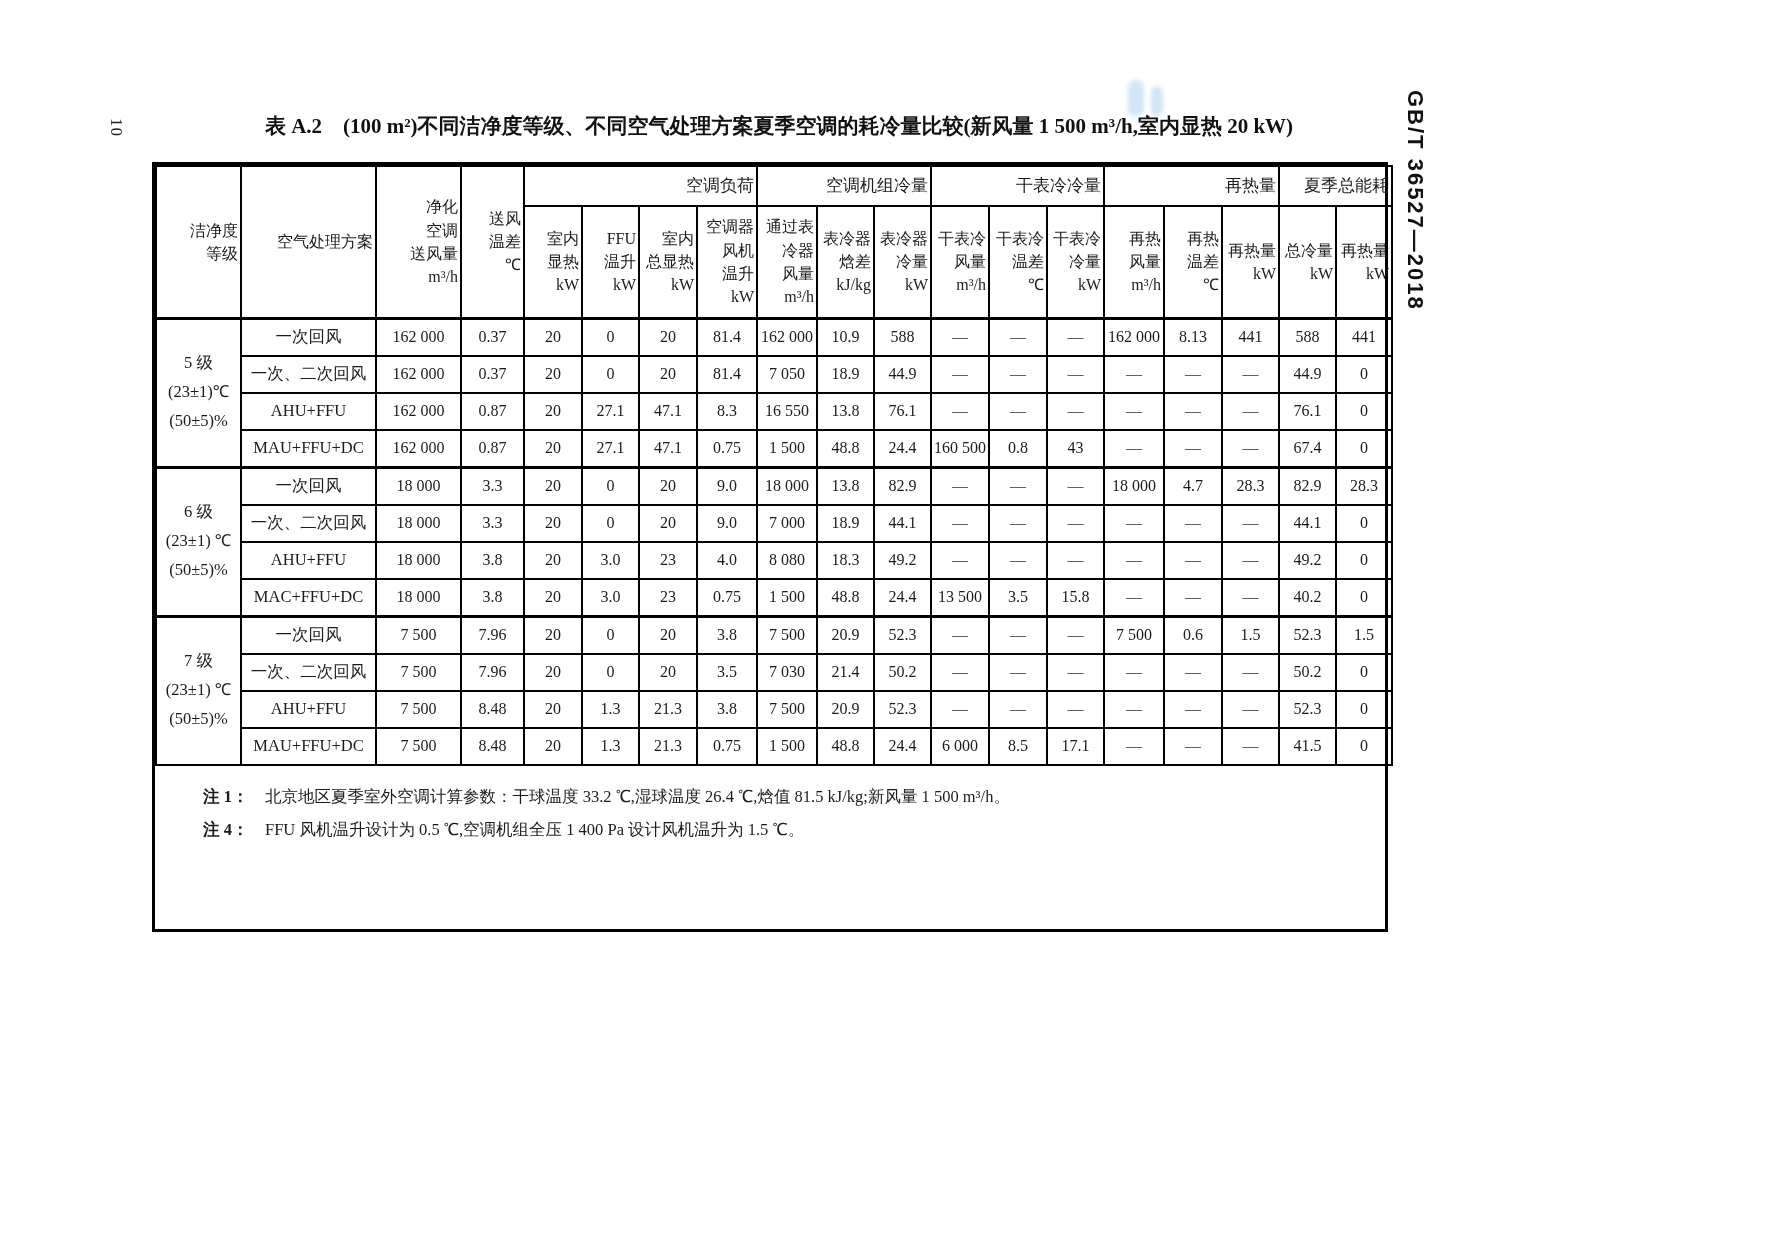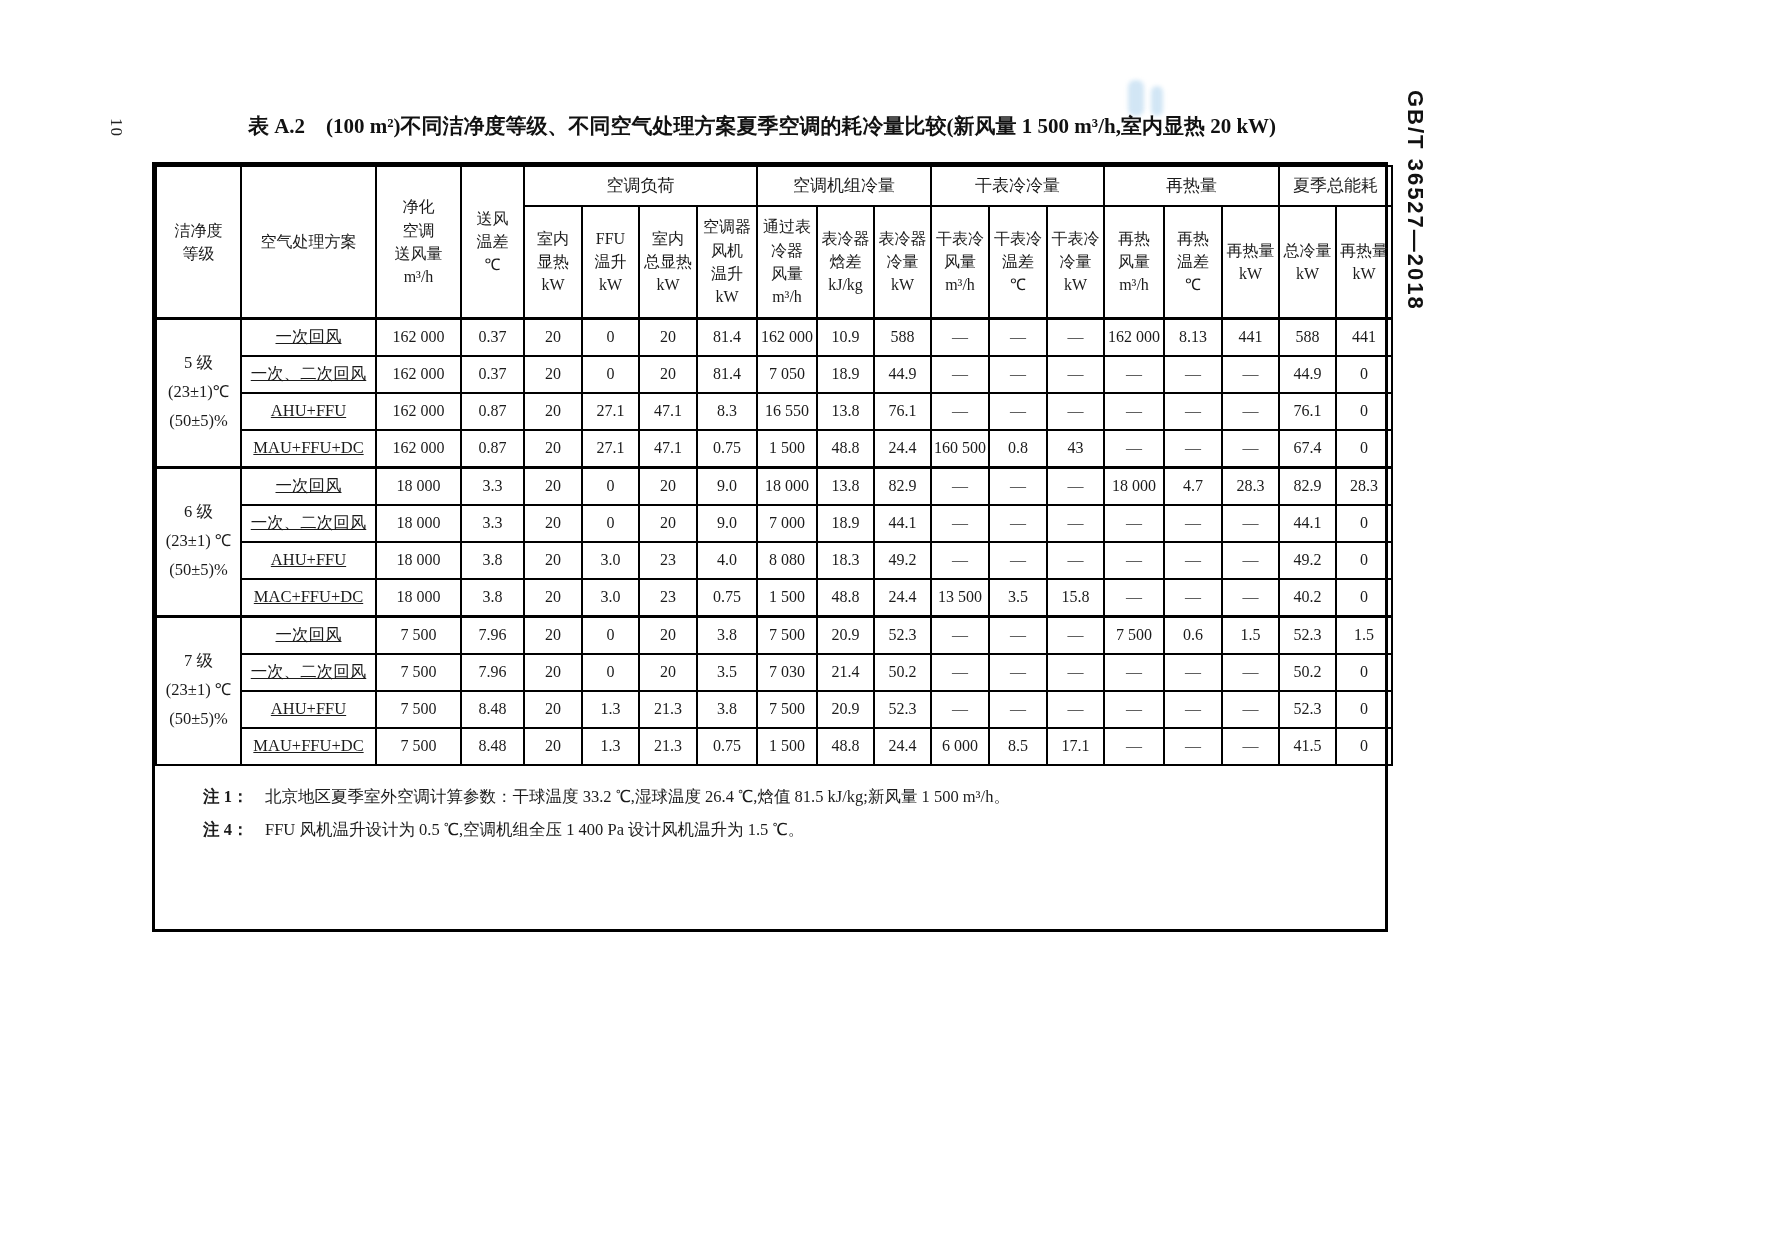--- a/index.html
+++ b/index.html
@@ -18,42 +18,42 @@
     position:absolute; left:1402px; top:90px;
     writing-mode:vertical-rl;
     font-family:"Liberation Sans", sans-serif;
     font-weight:bold; font-size:22px; letter-spacing:2px; color:#111;
   }
   .wm { position:absolute; background:rgba(165,205,235,0.5); filter:blur(2px); }
   .wm1 { left:1128px; top:80px; width:16px; height:36px; border-radius:7px; }
   .wm2 { left:1151px; top:86px; width:12px; height:30px; border-radius:6px; }
 
   .table-title {
-    position:absolute; left:144px; top:112px; width:1236px;
+    position:absolute; left:161px; top:112px; width:1236px;
     text-align:center; font-size:21px; font-weight:bold; color:#111;
     white-space:nowrap;
   }
 
   .table-frame {
     position:absolute; left:152px; top:162px; width:1236px; height:770px;
     border:3px solid #000; box-sizing:border-box; background:#fff;
   }
   table { border-collapse:collapse; table-layout:fixed; width:100%; }
   th, td {
     border:2px solid #000; text-align:center; vertical-align:middle;
     padding:1px 2px; font-weight:normal; color:#1b1b1b;
   }
-  thead th { font-size:16px; line-height:1.45; white-space:pre-line; }
+  thead th { font-size:16px; line-height:1.45; white-space:pre-line;text-align:right; }
   tr.hdr-row1 { height:40px; }
   tr.hdr-row2 { height:112px; }
   .group-label-cell { font-size:17px; }
   tbody td { height:33px; font-size:16px; }
   tbody tr.group-start td { border-top-width:3px; }
   .level-cell { white-space:pre-line; font-size:16.5px; line-height:1.75; }
-  .scheme-cell { font-size:16.5px; white-space:nowrap;text-decoration:underline; }
+  .scheme-cell { font-size:16.5px; white-space:nowrap; }
   .num { white-space:nowrap; }
   .dim { color:#454545; }
 
   .notes { padding:16px 26px 0 48px; }
   .note { display:flex; font-size:16.5px; line-height:1.82; margin-bottom:3px; color:#1b1b1b;align-items:flex-end; }
   .note-label { font-weight:bold; white-space:nowrap; flex:0 0 62px; }
   .note-text { flex:1; }
 </style>
 </head>
 <body>

